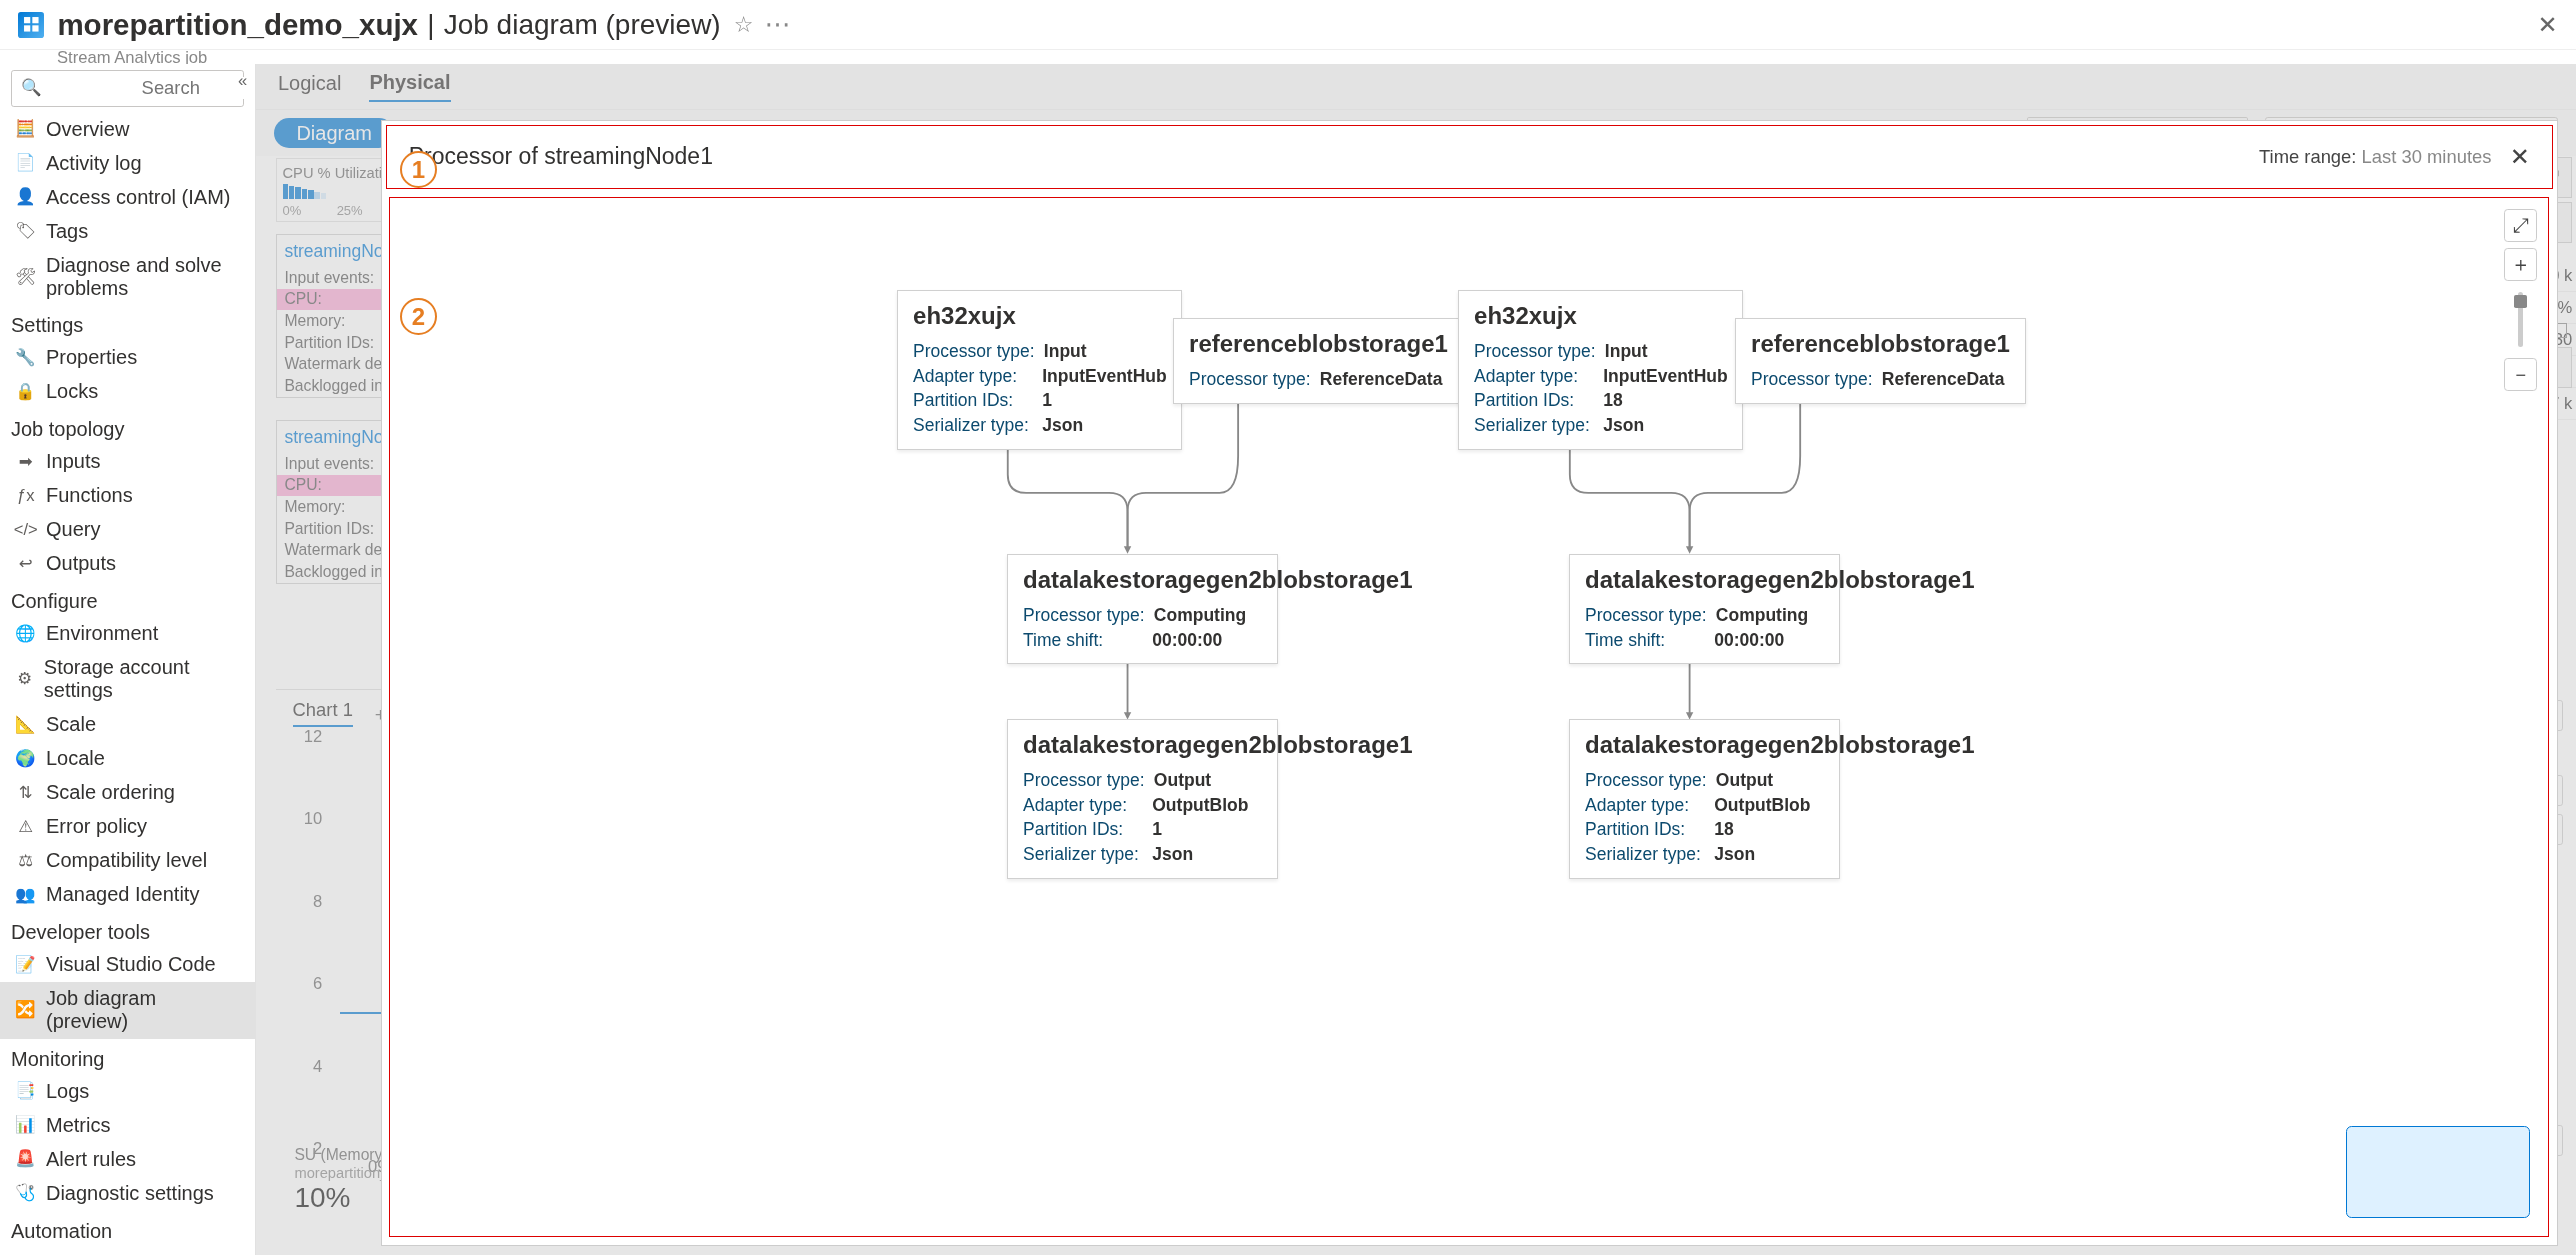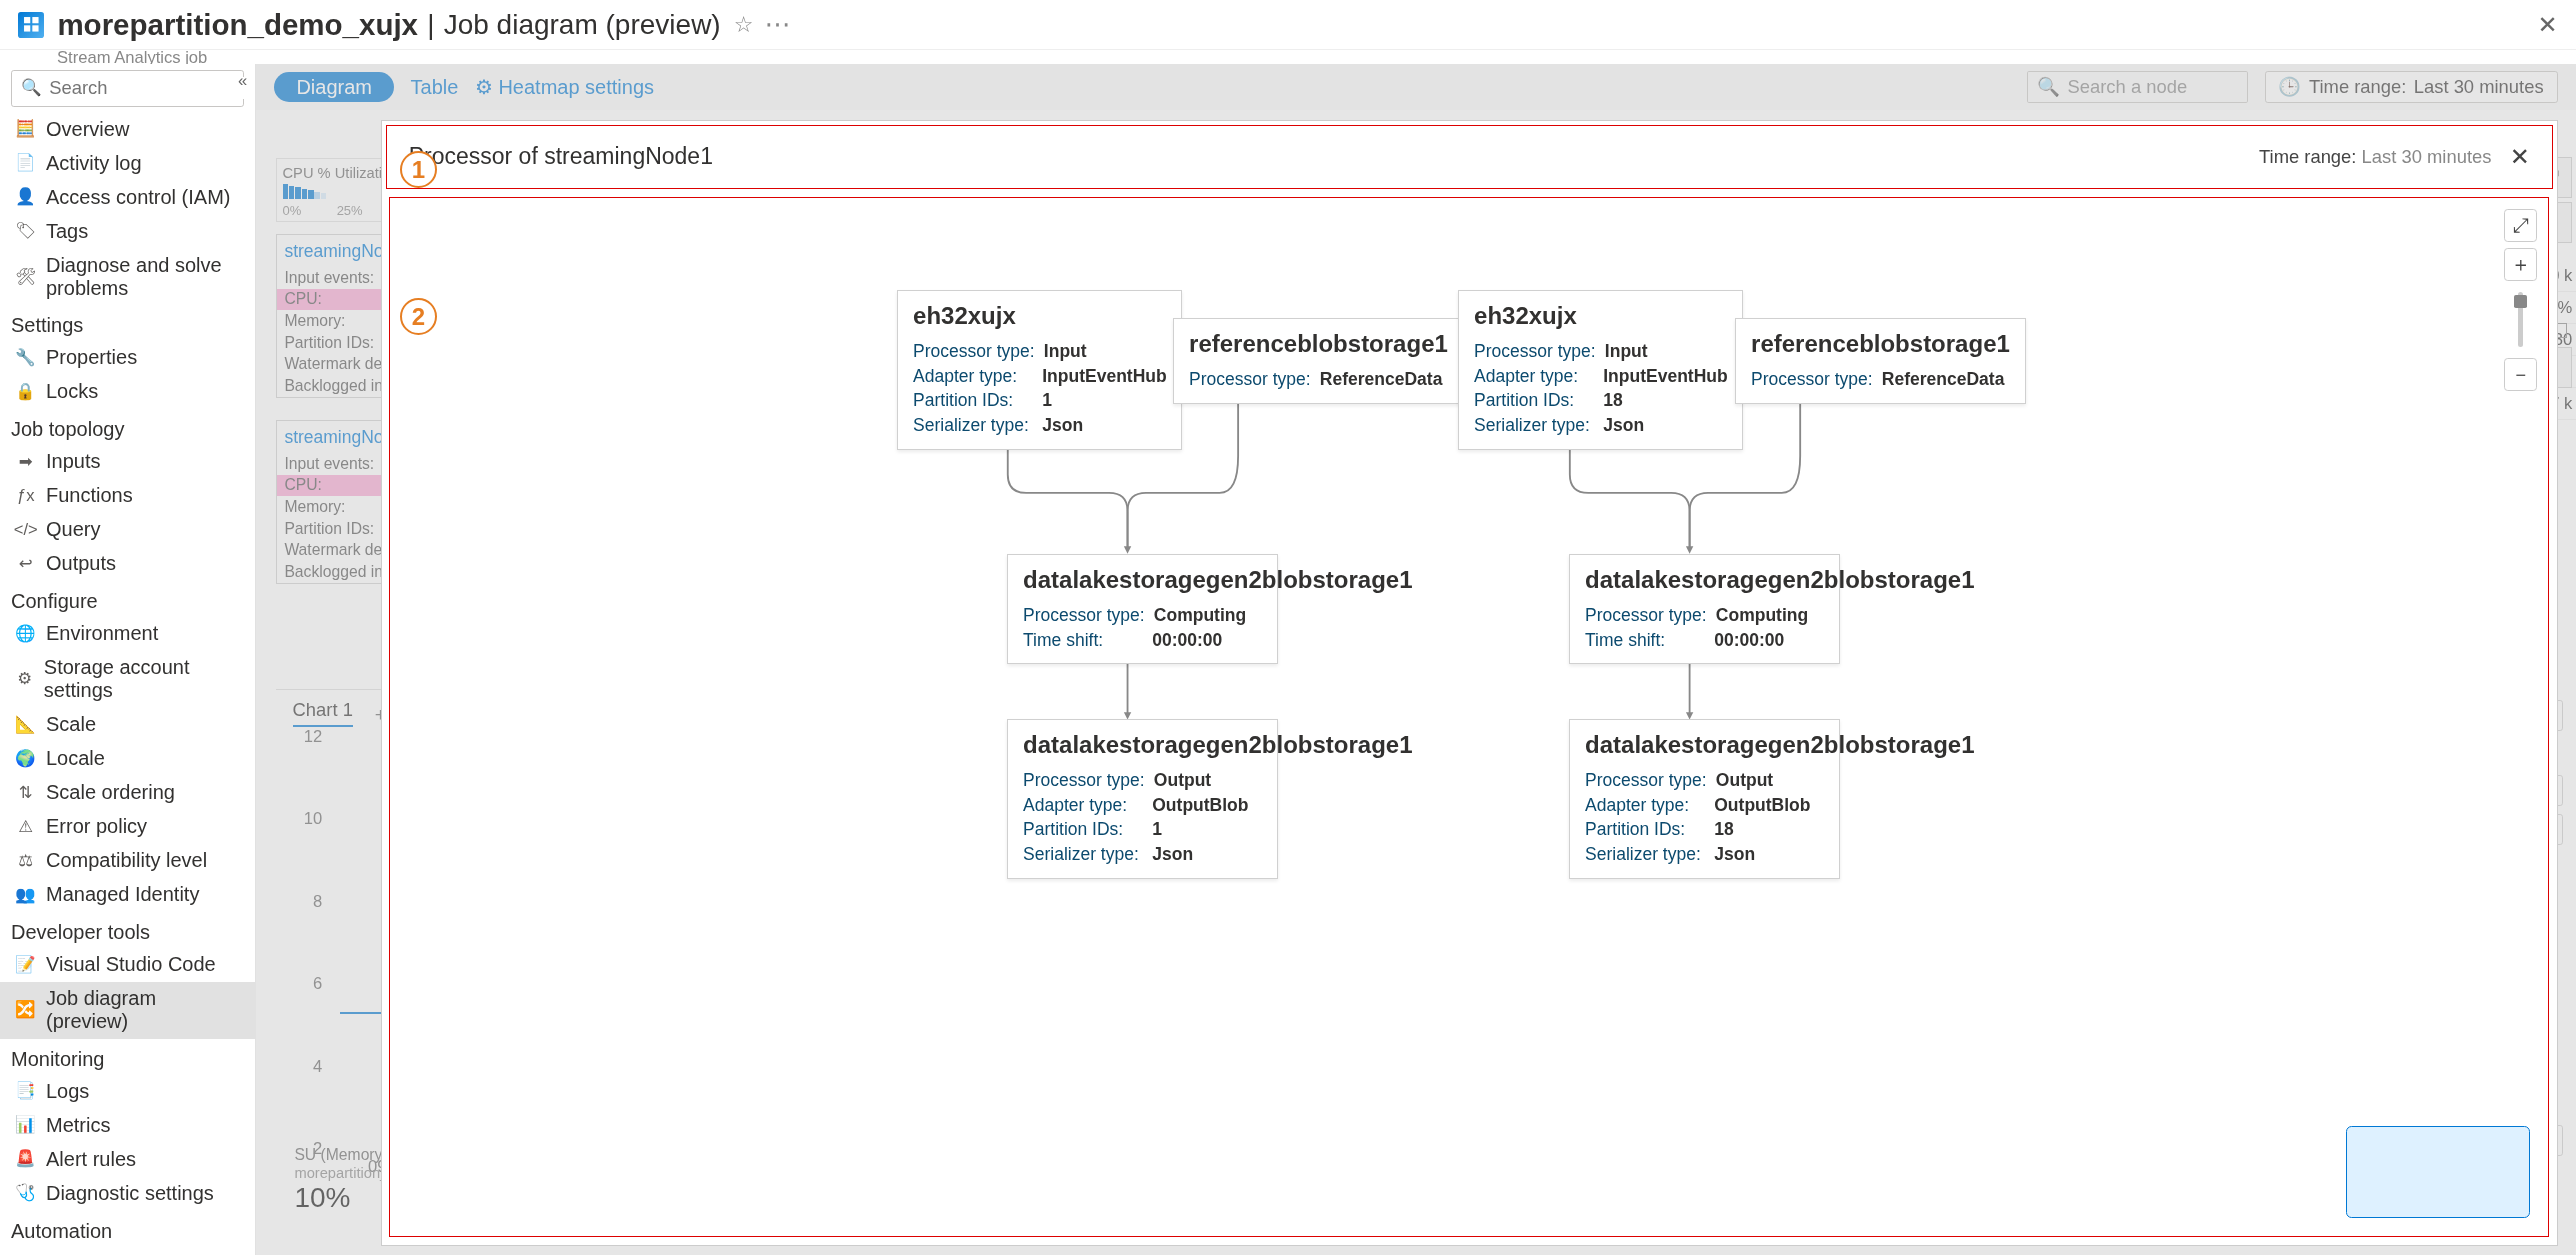--- a/index.html
+++ b/index.html
@@ -11,21 +11,21 @@
 .header-title { font-size: 29.5px; font-weight: 600; color: #323130; }
 .header-sep { margin: 0 9.2px; font-size: 28px; color: #323130; }
 .header-sub { font-size: 28px; color: #323130; }
 .header-star { margin-left: 13px; color: #888; font-size: 22px; }
 .header-close { margin-left: auto; font-size: 24px; color: #666; cursor:pointer; }
 .header-below { font-size: 16.6px; color: #888; padding-left: 57px; margin-top:-1.8px; margin-bottom:5.5px; }
 
 
 .sidebar { position: absolute; left: 0; top: 64px; width: 256px; height: calc(100% - 64px); border-right: 0.9px solid #e1e1e1; overflow-y: auto; background:#fff; }
 .search-box { margin: 5.5px 11px; height: 37px; border: 0.9px solid #c8c6c4; border-radius: 2.8px; display:flex; align-items:center; padding:0 9.2px; }
-.search-box input { border:none; outline:none; flex:1; font-size:18.4px; color:#8b5cf6; }
+.search-box input { border:none; outline:none; flex:1; font-size:18.4px; color:#8b5cf6;text-align:center; }
 .search-icon-sb { color:#666; margin-right:7.4px; font-size:16.6px; }
 .collapse-btn { position:absolute; left:238px; top:7.4px; font-size:16.6px; color:#666; }
 
 .nav-item { display:flex; align-items:center; padding: 5.5px 16.6px; font-size: 20px; color:#323130; cursor:pointer; gap:11px; }
 .nav-item.active { background:#e1e1e1; }
 .nav-icon { width:18.4px; height:18.4px; display:inline-flex; align-items:center; justify-content:center; font-size:16.6px; color:#605e5c; }
 .nav-section { padding: 9.2px 11px 3.7px; font-size: 20px; color:#323130; font-weight:400; }
 
 
 .main { position:absolute; left:256px; top:64px; right:0; bottom:0; background:#fff; }
@@ -261,20 +261,24 @@
       <div class="nav-item">
         <span class="nav-icon">🩺</span>
         <span>Diagnostic settings</span>
       </div>
     </div>
   <div class="nav-section">Automation</div>
 
 </div>
 
 <div class="main">
+  <div class="tab-row">
+    <div class="tab-item">Logical</div>
+    <div class="tab-item active">Physical</div>
+  </div>
   <div class="tool-row">
     <span class="diagram-pill">Diagram</span>
     <span class="tool-link">Table</span>
     <span class="tool-link">
         <span>⚙</span>
         <span>Heatmap settings</span>
       </span>
     <div class="tool-right">
       <div class="search-node">
           <span>🔍</span>

